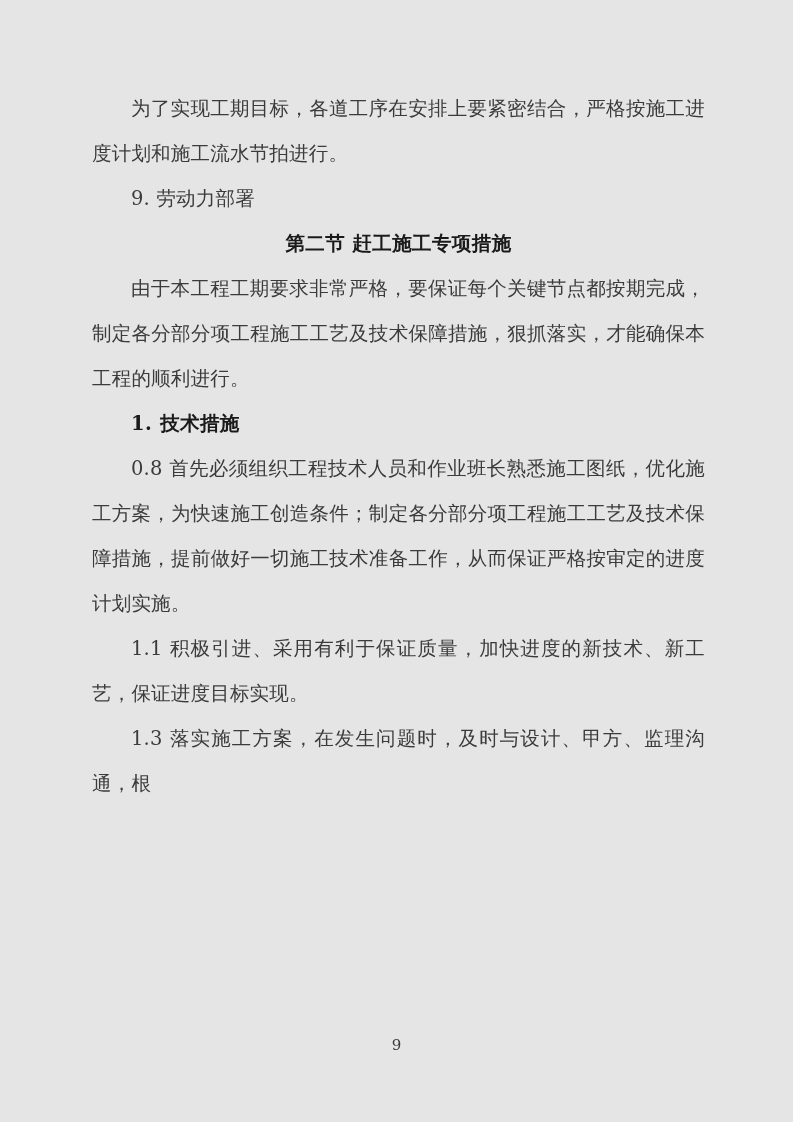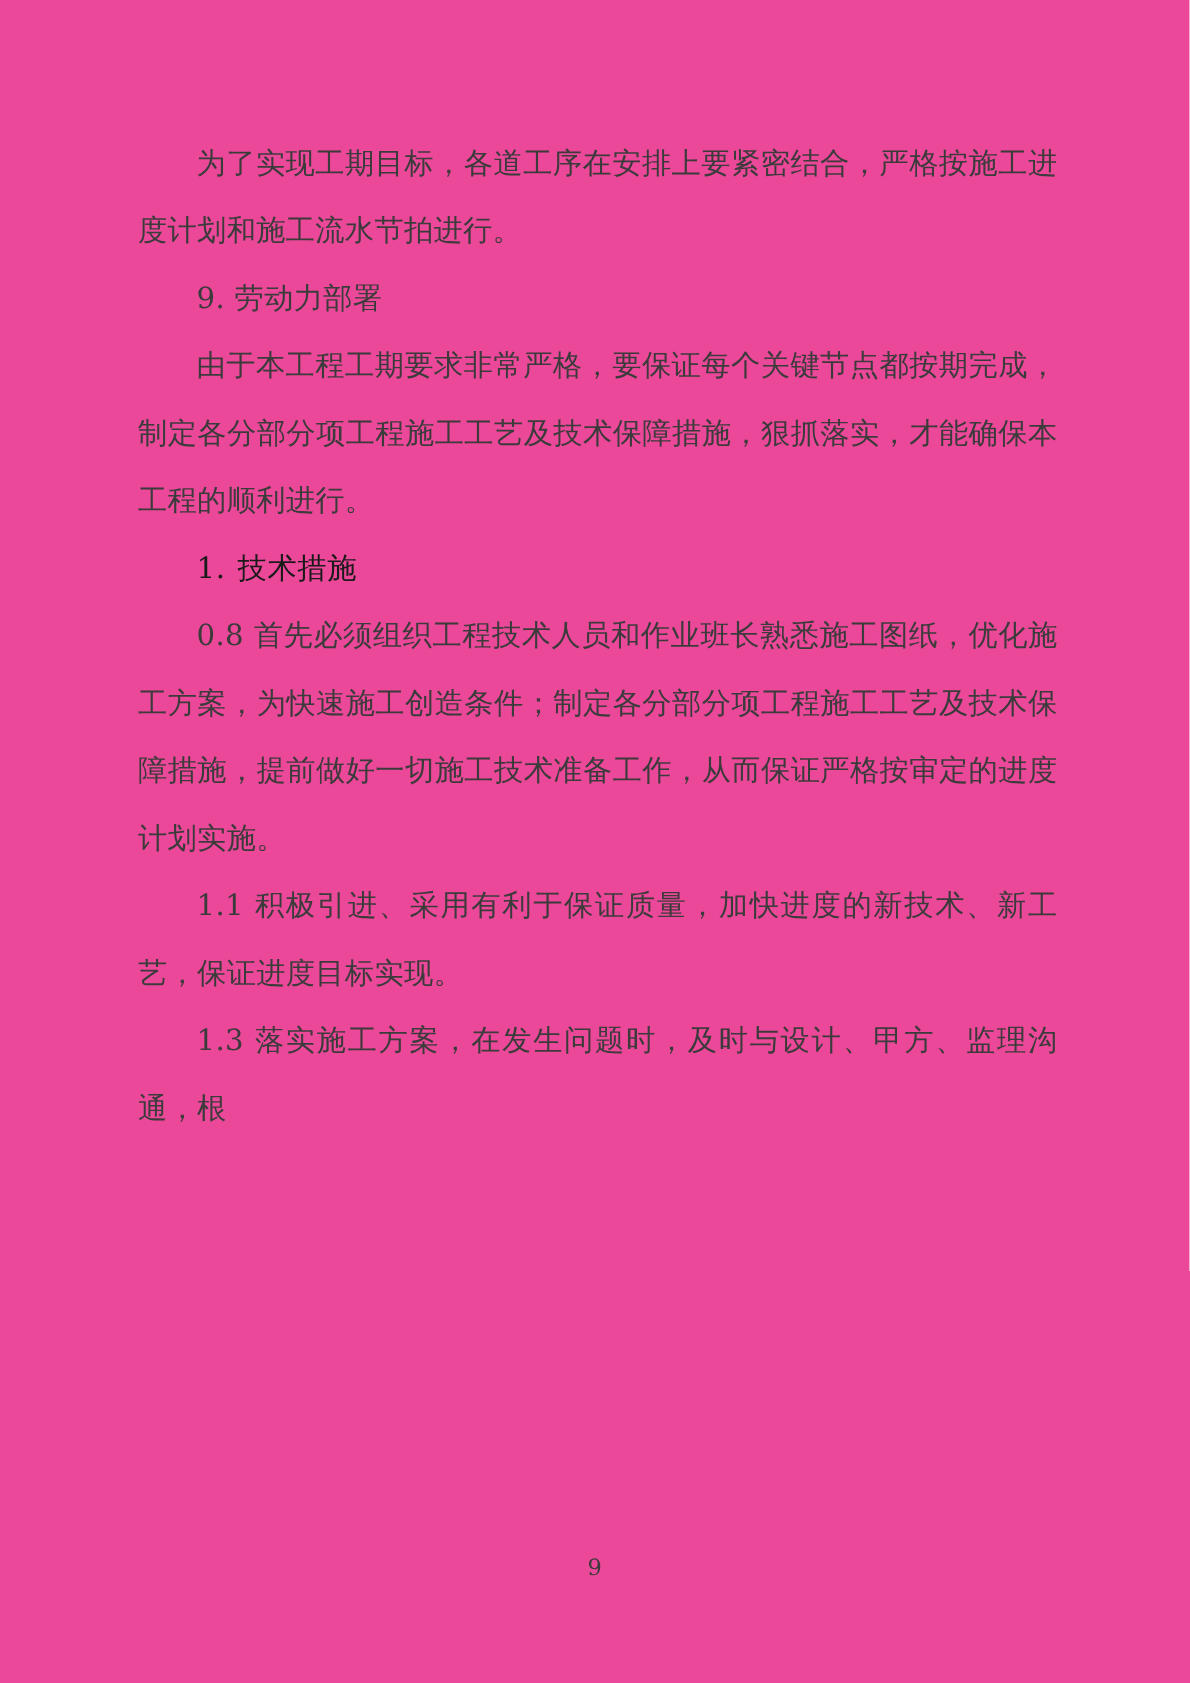--- a/index.html
+++ b/index.html
@@ -10,21 +10,21 @@
   }
 
   body {
     font-family: "DejaVu Serif", "Liberation Serif", serif;
   }
 
   .page {
     position: relative;
     width: 793px;
     height: 1122px;
-    background: #ec4899;
+    background: #e5e5e5;
     overflow: hidden;
     box-sizing: border-box;
   }
 
   .content {
     position: absolute;
     left: 92px;
     top: 86px;
     width: 613px;
   }
@@ -54,21 +54,21 @@
     text-indent: 0;
     letter-spacing: 0.4px;
   }
 
   
   .sub-heading {
     font-family: "DejaVu Sans", "Liberation Sans", sans-serif;
     font-size: 19.5px;
     line-height: 45px;
     color: #1a1a1a;
-    font-weight: normal;
+    font-weight: bold;
     margin: 0;
     text-indent: 2em;
     letter-spacing: 0.4px;
   }
 
   .sub-heading .num {
     font-family: "DejaVu Serif", "Liberation Serif", serif;
     margin-right: 8px;
   }
 
@@ -89,20 +89,21 @@
 
 <div class="page">
 
   <div class="content">
 
     <p class="para">为了实现工期目标，各道工序在安排上要紧密结合，严格按施工进度计划和施工流水节拍进行。</p>
 
     <p class="para">9. 劳动力部署</p>
 
 
+    <p class="section-heading">第二节  赶工施工专项措施</p>
 
     <p class="para">由于本工程工期要求非常严格，要保证每个关键节点都按期完成，制定各分部分项工程施工工艺及技术保障措施，狠抓落实，才能确保本工程的顺利进行。</p>
 
 
     <p class="sub-heading">
       <span class="num">1.</span><span>技术措施</span>
     </p>
 
     <p class="para">0.8 首先必须组织工程技术人员和作业班长熟悉施工图纸，优化施工方案，为快速施工创造条件；制定各分部分项工程施工工艺及技术保障措施，提前做好一切施工技术准备工作，从而保证严格按审定的进度计划实施。</p>
 

